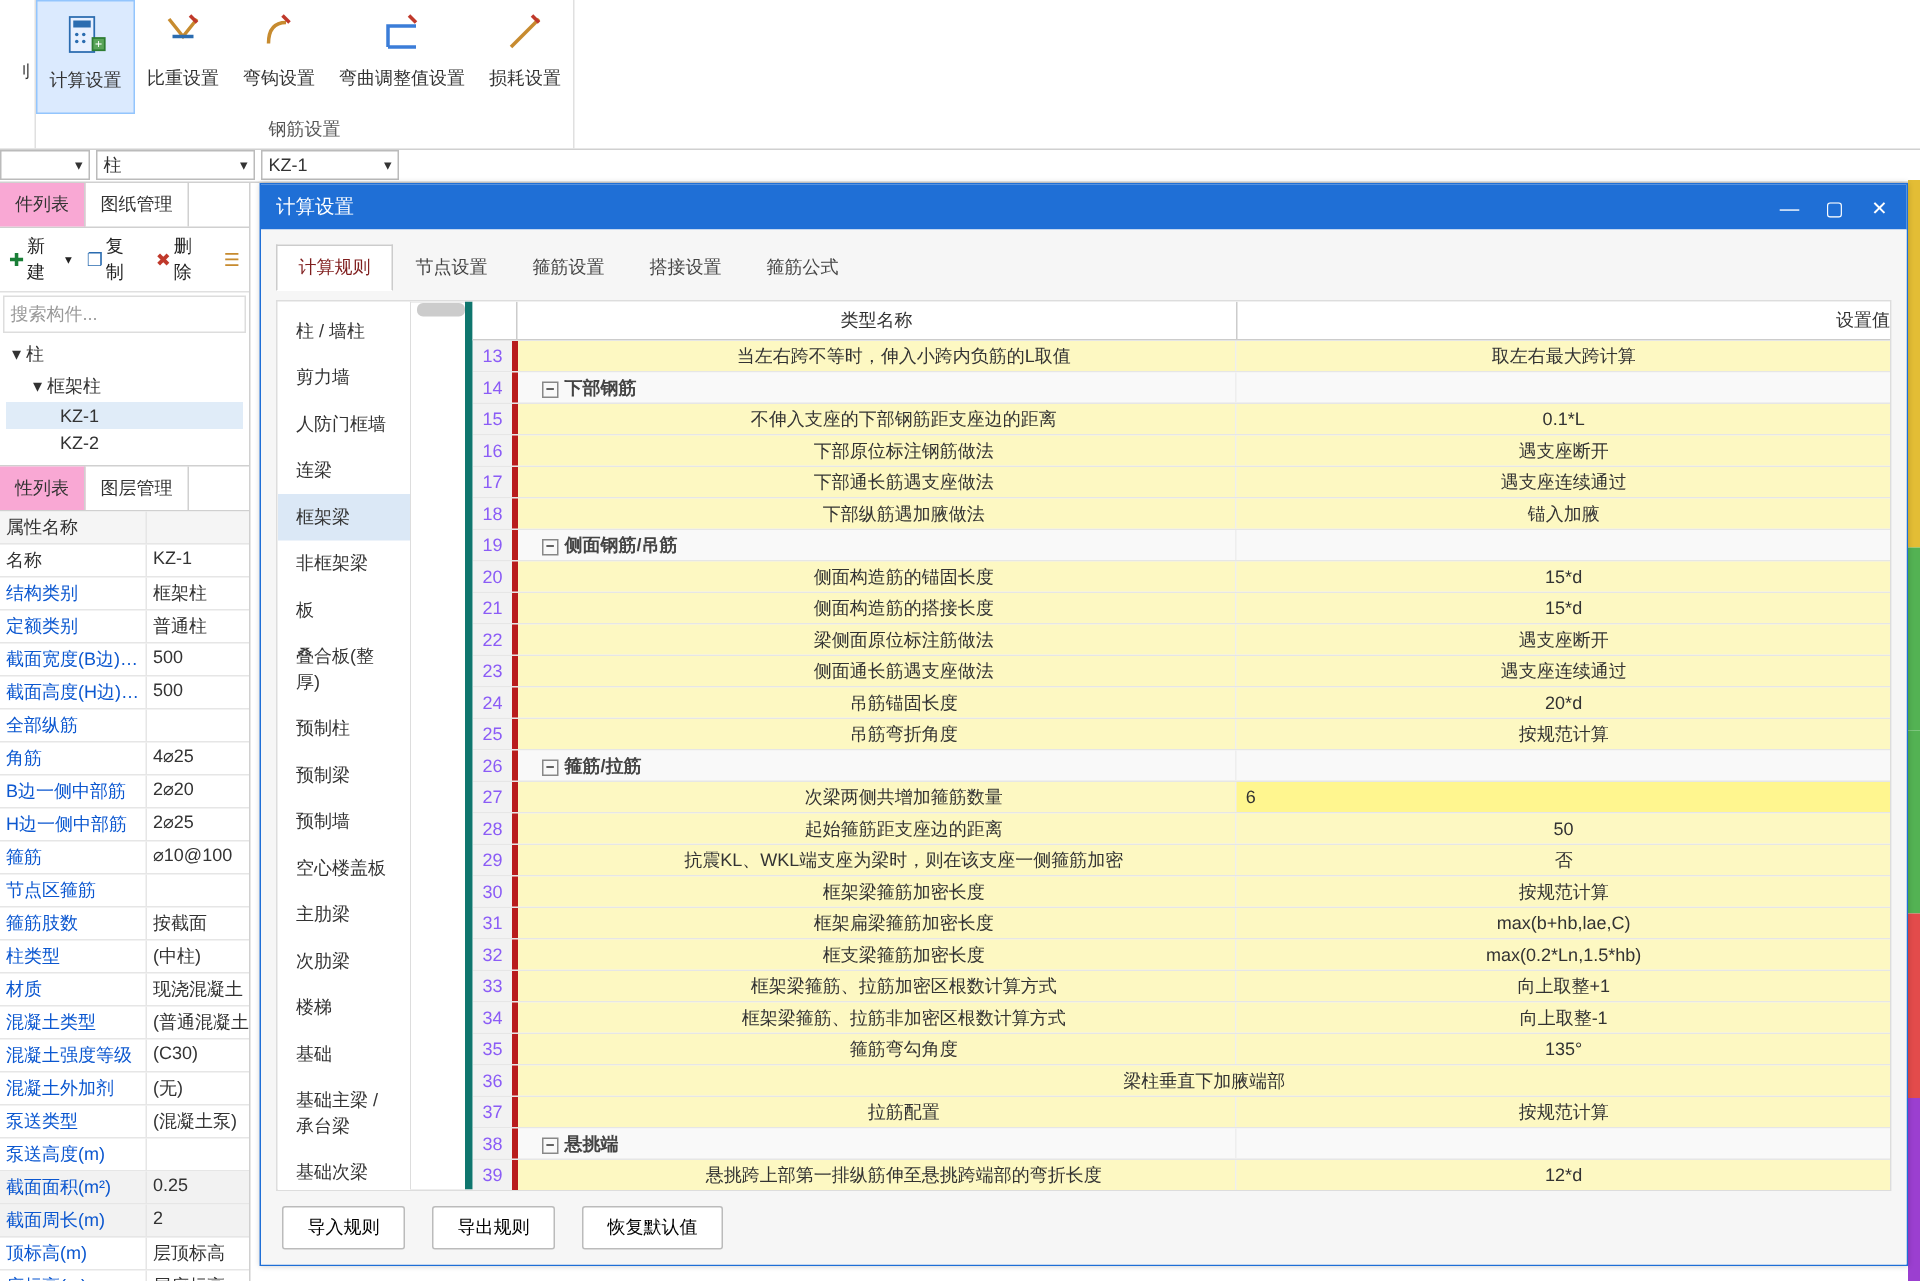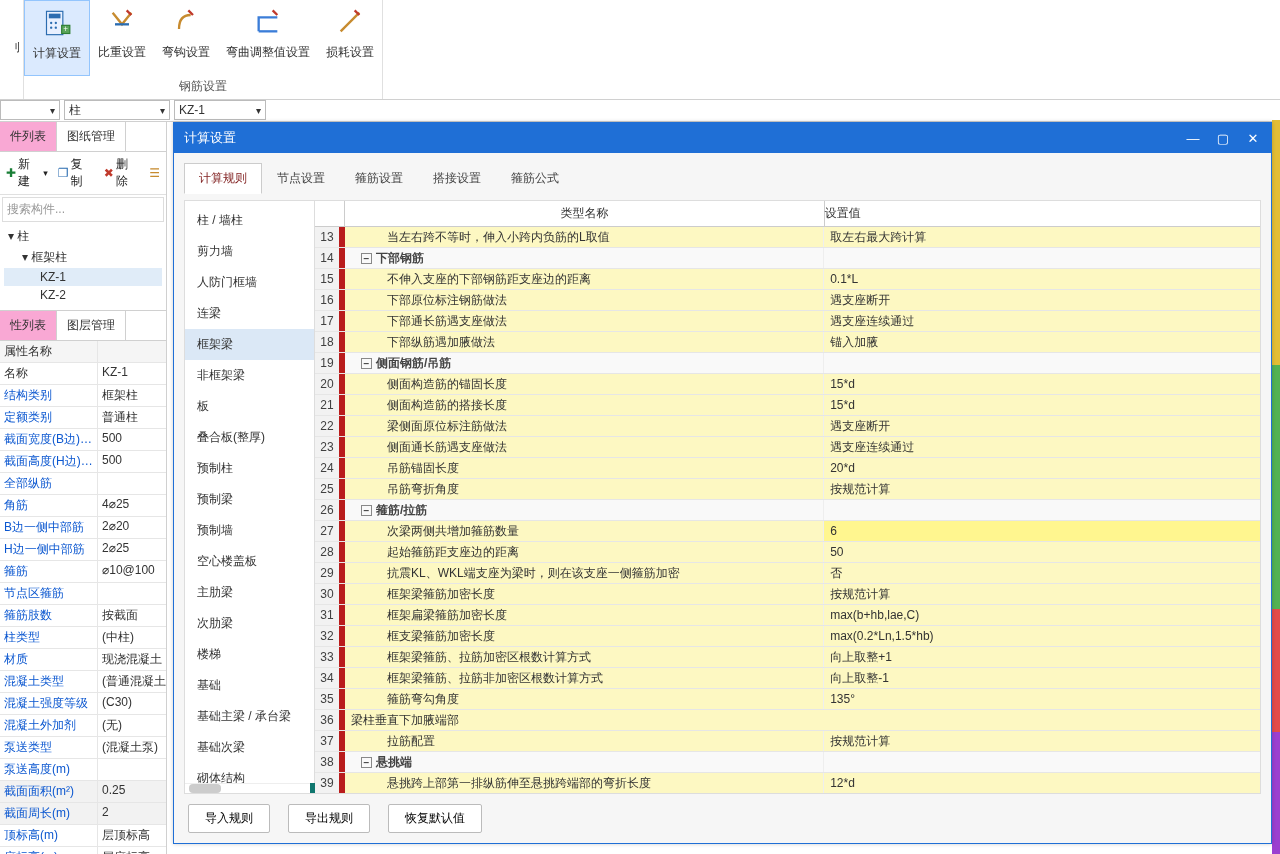--- a/index.html
+++ b/index.html
@@ -61,27 +61,27 @@
 .cat-list { width: 130px; border-right: 1px solid #ddd; overflow-y: auto; background: #fff; padding: 4px 0; }
 .cat-item { padding: 7px 12px; font-size: 12px; cursor: pointer; }
 .cat-item.sel { background: #dbe8f6; }
 .cat-scroll { height: 10px; border-top: 1px solid #eee; display:flex; }
 .cat-scroll-thumb { width: 32px; background: #ccc; margin-left: 4px; border-radius: 4px; }
 
 .rules { flex: 1; display: flex; flex-direction: column; overflow: hidden; }
 .rules-header { display: flex; border-bottom: 1px solid #ccc; background: #fff; font-size: 12px; }
 .rules-header .rh-num { width: 30px; border-right: 1px solid #ccc; }
 .rules-header .rh-name { flex: 1.1; padding: 4px 0; text-align: center; border-right: 1px solid #ccc; }
-.rules-header .rh-val { flex: 1; padding: 4px 0; text-align: left; }
+.rules-header .rh-val { flex: 1; padding: 4px 0; text-align: right; }
 .rules-body { flex: 1; overflow-y: auto; font-size: 12px; }
 .rule-row { display: flex; border-bottom: 1px solid #e6e6e6; height: 21px; align-items: center; }
-.rule-num { width: 30px; text-align: right; border-right: 6px solid #b91c1c; background: #f2f2f2; color: #404040; height: 100%; display: flex; align-items: center; justify-content: center; }
+.rule-num { width: 30px; text-align: right; border-right: 4px solid #b91c1c; background: #f2f2f2; color: #8b5cf6; height: 100%; display: flex; align-items: center; justify-content: center; }
 .rule-name { flex: 1.1; padding: 0 6px; border-right: 1px solid #eee; height: 100%; display: flex; align-items: center; }
 .rule-val { flex: 1; padding: 0 6px; height: 100%; display: flex; align-items: center; }
-.rule-edit { background: #fdf8c2; }
+.rule-edit { background: #fdf8c2; justify-content: center; }
 .rule-group { background: #f9f9f9; }
 .rule-group .rule-name { color: #444; font-weight: bold; }
 .rule-indent { padding-left: 36px; }
 .rule-group-indent { padding-left: 10px; }
 .rule-highlight .rule-val { background: #fff68f; }
 .toggle { display: inline-block; width: 11px; height: 11px; border: 1px solid #888; text-align: center; line-height: 9px; font-size: 10px; margin-right: 4px; color: #444; }
 
 .dlg-footer { display: flex; gap: 18px; padding: 10px 4px 0; align-items: flex-end; }
 .dlg-btn { padding: 5px 16px; border: 1px solid #bbb; background: #fff; font-size: 12px; cursor: pointer; border-radius: 2px; }
 
@@ -320,21 +320,21 @@
   </div>
   <div class="dlg-body">
     <div class="dlg-tabs" id="dlg-tabs">
         <div class="dlg-tab active">计算规则</div>
         <div class="dlg-tab">节点设置</div>
         <div class="dlg-tab">箍筋设置</div>
         <div class="dlg-tab">搭接设置</div>
         <div class="dlg-tab">箍筋公式</div>
       </div>
     <div class="dlg-content">
-      <div style="display:flex; flex-direction:column; width:130px; border-right:5px solid #0f766e;">
+      <div style="display:flex; width:130px; border-right:5px solid #0f766e;">
         <div class="cat-list" id="cat-list" style="flex:1;">
             <div class="cat-item">柱 / 墙柱</div>
             <div class="cat-item">剪力墙</div>
             <div class="cat-item">人防门框墙</div>
             <div class="cat-item">连梁</div>
             <div class="cat-item sel">框架梁</div>
             <div class="cat-item">非框架梁</div>
             <div class="cat-item">板</div>
             <div class="cat-item">叠合板(整厚)</div>
             <div class="cat-item">预制柱</div>

